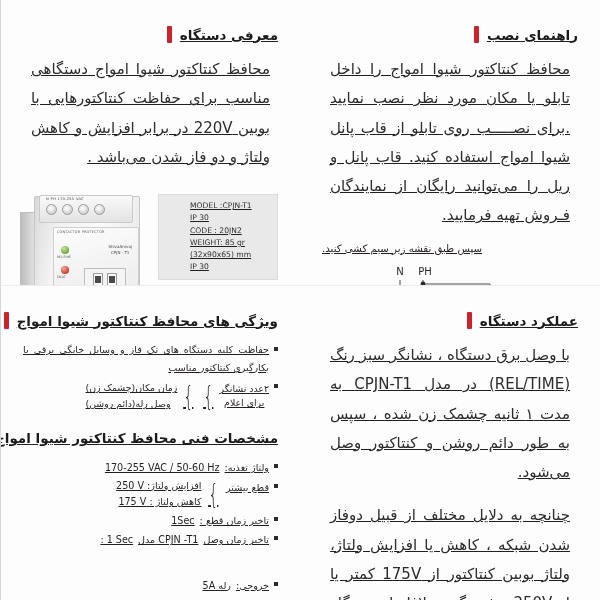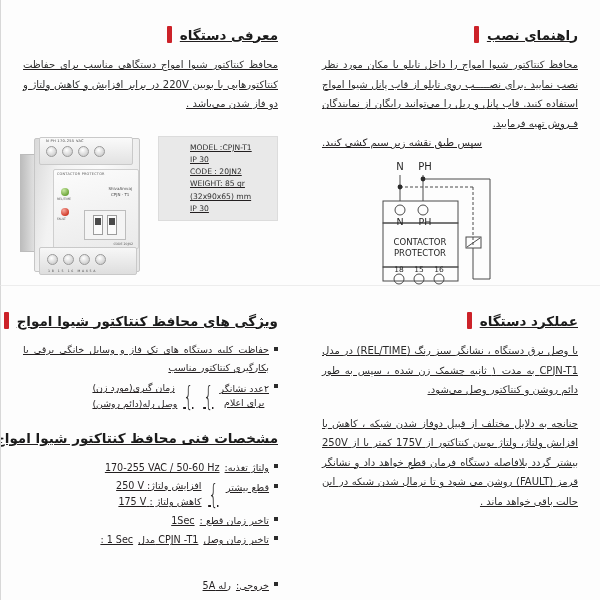--- a/index.html
+++ b/index.html
@@ -53,26 +53,26 @@
   }
   .heading {
     font-size: 13.5px;
     font-weight: bold;
     color: #1b1b1b;
     letter-spacing: 0;
     white-space: nowrap;
   }
 
   .body-text {
-    font-size: 10px;
+    font-size: 15px;
     line-height: 1.95;
     text-align: justify;
     text-align-last: center;
     color: #2b2b2b;
-    margin: 0;
+    margin: 8px;
   }
   .body-text.just {
     text-align: justify;
     text-align-last: right;
   }
   .center-line {
     text-align: left;
     font-size: 10.2px;
     line-height: 1.95;
     margin: 0;
@@ -528,21 +528,21 @@
             <div>۲عدد نشانگر</div>
             <div>برای اعلام</div>
           </div>
 
           <span class="brace">}</span>
 
 
           <span class="brace">}</span>
 
           <div class="ind-rows">
-            <span>زمان گیری(مورد زن)</span>
+            <span>زمان مکان(چشمک زن)</span>
             <span>وصل رله(دائم روشن)</span>
           </div>
         </div>
       </div>
     </div>
 
     <div class="heading-row" style="margin-top:12px">
       <div class="heading">مشخصات فنی  محافظ کنتاکتور شیوا امواج</div>
     </div>
 

